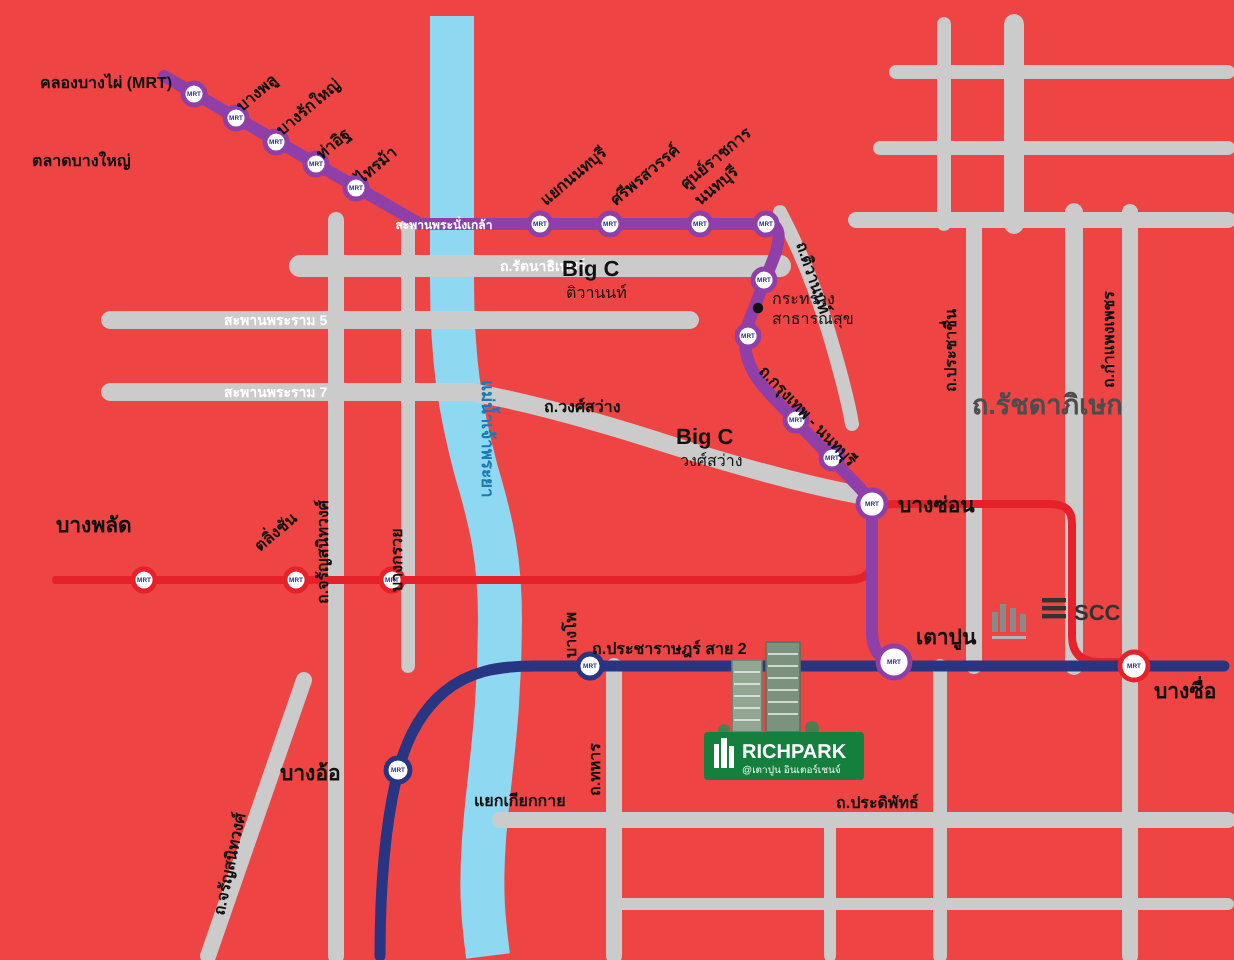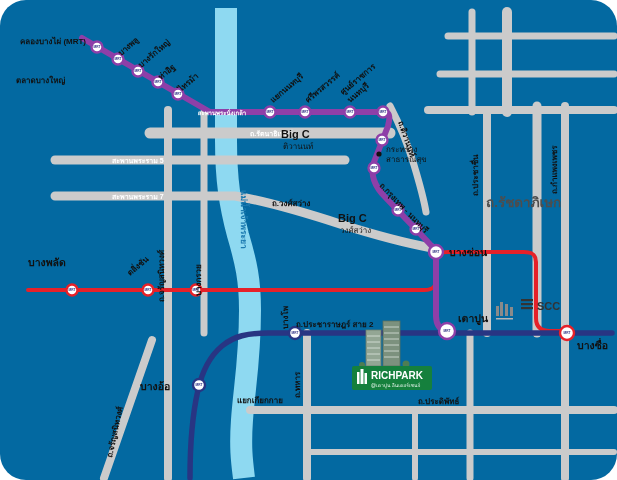--- a/index.html
+++ b/index.html
@@ -1,17 +1,17 @@
 <!DOCTYPE html>
 <html><head>
 <meta charset="utf-8">
 <style>
   html,body{margin:0;padding:0;background:#ffffff;}
-  #map-wrap{position:relative;width:617px;height:480px;background:#0369a1;overflow:hidden;
-            font-family:"Liberation Sans","DejaVu Sans",sans-serif;border-radius:26px;}
+  #map-wrap{position:relative;width:617px;height:480px;background:#ef4444;overflow:hidden;
+            font-family:"Liberation Sans","DejaVu Sans",sans-serif;}
   svg{font-family:"Liberation Sans","DejaVu Sans",sans-serif;}
   
   .rd{stroke:#cbcbcb;fill:none;stroke-linecap:round;stroke-linejoin:round;}
   
   .river{stroke:#8ed9f1;fill:none;stroke-linecap:butt;}
   
   .pl{stroke:#8e3fa8;stroke-width:6;fill:none;stroke-linejoin:round;stroke-linecap:round;}
   .rl{stroke:#e62129;stroke-width:4;fill:none;stroke-linejoin:round;stroke-linecap:round;}
   .bl{stroke:#283583;stroke-width:5.5;fill:none;stroke-linejoin:round;stroke-linecap:round;}
   

